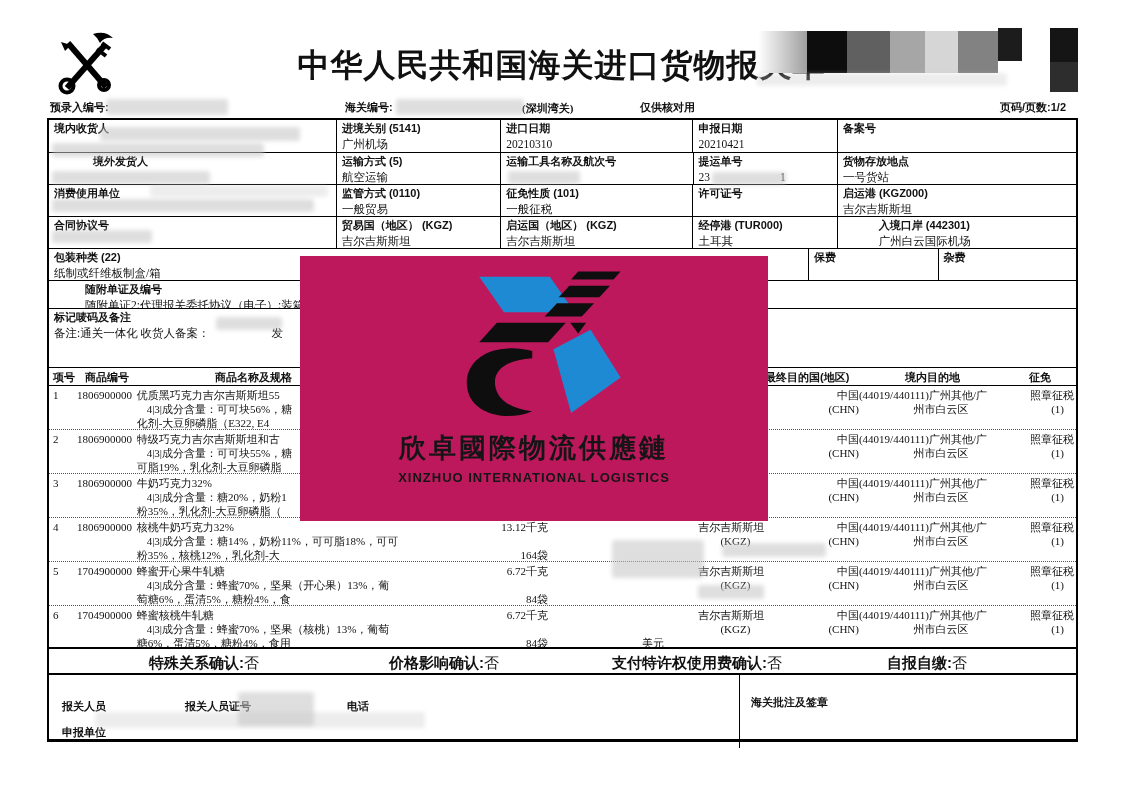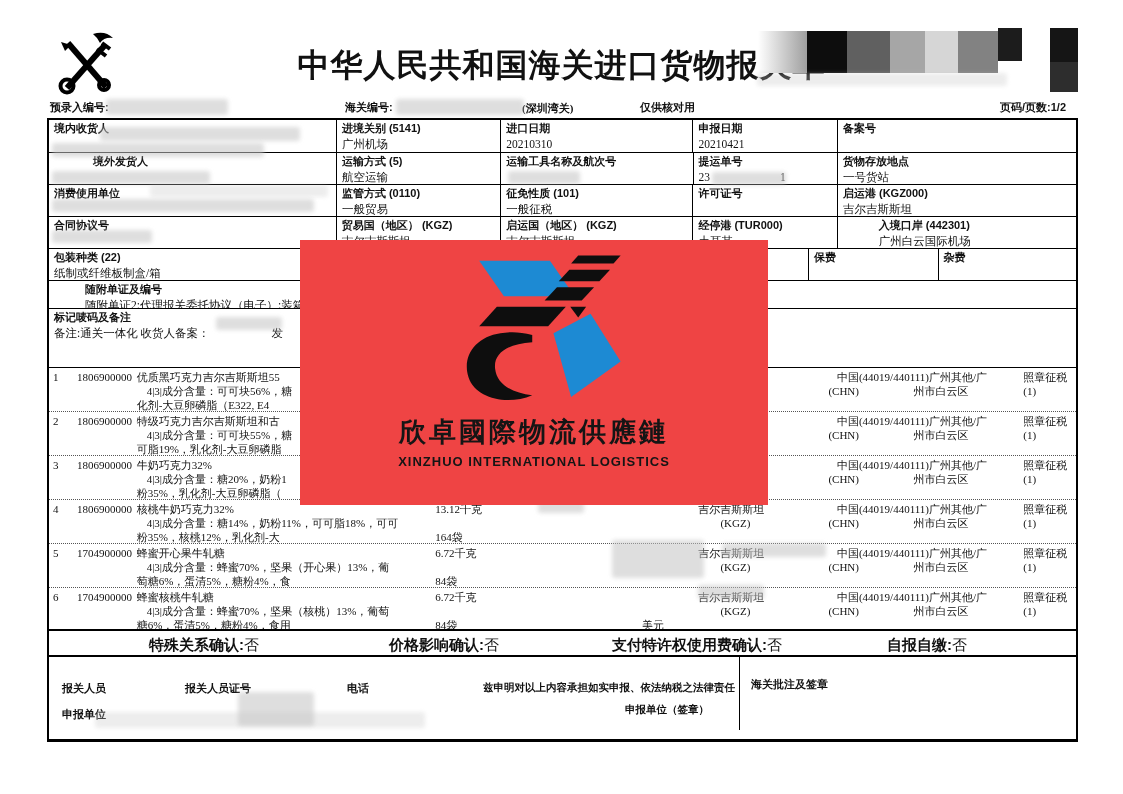--- a/index.html
+++ b/index.html
@@ -27,43 +27,43 @@
   
   .ghead{position:relative;height:18px;box-sizing:border-box;}
   .ghead span{position:absolute;top:2px;font-weight:bold;font-size:11px;}
   .grow{height:44px;}
   .grow .c{box-sizing:border-box;padding-top:2px;overflow:visible;}
   .grow .c div{height:14px;line-height:14px;font-family:"Liberation Serif",serif;font-size:11px;white-space:nowrap;}
   .ci{width:28px;padding-left:4px;}
   .cc{width:60px;}
   .cn{width:300px;}
   .cn .l2{padding-left:10px;}
-  .cq{width:113px;}
+  .cq{width:113px;text-align:right;}
   .cu{width:120px;padding-left:94px;}
   .co{width:97px;text-align:right;}
   .co div:nth-child(2){padding-right:14px;box-sizing:border-box;}
   .cd{width:95px;text-align:right;}
   .cp{width:165px;}
   .cp .cp2{text-align:center;}
-  .ct{width:53px;}
+  .ct{width:53px;text-align:right;}
   .ct div{padding-right:2px;box-sizing:border-box;}
   .ct .ct2{padding-right:12px;}
   
   #confirm{position:relative;height:24px;}
   #confirm span{position:absolute;top:5px;font-size:15px;font-weight:bold;}
   #confirm i{font-style:normal;font-weight:normal;font-family:"Liberation Serif",serif;}
   #footer{position:relative;height:73px;}
   #footer .flbl{position:absolute;font-weight:bold;font-size:11px;}
   #fdivider{position:absolute;left:690px;top:0;bottom:0;border-left:1px solid #000;}
   #statement{position:absolute;left:410px;top:24px;width:276px;text-align:right;
              font-weight:bold;font-size:10.5px;line-height:13px;}
   #signline{padding-right:26px;margin-top:9px;}
   
-  #watermark{position:absolute;left:300px;top:240px;width:468px;height:265px;
-             background:#ef4444;z-index:10;text-align:center;}
+  #watermark{position:absolute;left:300px;top:256px;width:468px;height:265px;
+             background:#be185d;z-index:10;text-align:center;}
   #wm-cn{font-size:27px;font-weight:bold;letter-spacing:3px;color:#151515;margin-top:6px;}
   #wm-en{font-size:13px;font-weight:bold;letter-spacing:1px;color:#151515;margin-top:4px;}
   
   .blur{position:absolute;background:#c4c4c4;opacity:.55;filter:blur(2px);border-radius:3px;z-index:6;}
   .blur.lite{opacity:.3;}
   .gapspan{display:inline-block;width:70px;}
   .gapspan2{display:inline-block;width:62px;}
 </style>
 </head>
 <body>
@@ -216,20 +216,28 @@
       </div>
     </div>
 
     <div class="row bt" style="height:59px;">
       <div class="cell" style="width:1031px;">
         <div class="lbl">标记唛码及备注</div>
         <div class="val"><span>备注:通关一体化 收货人备案：</span><span class="gapspan2"></span><span>发</span></div>
       </div>
     </div>
 
+    <div class="ghead bt">
+      <span style="left:4px;">项号</span>
+      <span style="left:36px;">商品编号</span>
+      <span style="left:166px;">商品名称及规格</span>
+      <span style="left:716px;">最终目的国(地区)</span>
+      <span style="left:856px;">境内目的地</span>
+      <span style="left:980px;">征免</span>
+    </div>
 
     <div class="row grow bt">
       <div class="c ci">
           <div>1</div>
         </div>
       <div class="c cc">
           <div>1806900000</div>
         </div>
       <div class="c cn">
         <div class="l1">优质黑巧克力吉尔吉斯斯坦55</div>
@@ -469,24 +477,20 @@
       <span style="left:340px;"><b>价格影响确认:</b><i>否</i></span>
       <span style="left:563px;"><b>支付特许权使用费确认:</b><i>否</i></span>
       <span style="left:838px;"><b>自报自缴:</b><i>否</i></span>
     </div>
 
     <div id="footer" class="bt2">
       <span class="flbl" style="left:13px;top:24px;">报关人员</span>
       <span class="flbl" style="left:136px;top:24px;">报关人员证号</span>
       <span class="flbl" style="left:298px;top:24px;">电话</span>
       <span class="flbl" style="left:13px;top:50px;">申报单位</span>
-      <div id="statement">
-        <div>兹申明对以上内容承担如实申报、依法纳税之法律责任</div>
-        <div id="signline">申报单位（签章）</div>
-      </div>
       <div id="fdivider"></div>
       <span class="flbl" style="left:702px;top:20px;">海关批注及签章</span>
     </div>
 
   </div>
 
   <div class="blur" style="left:106px;top:99px;width:122px;height:16px;"></div>
   <div class="blur" style="left:396px;top:99px;width:128px;height:16px;"></div>
   <div class="blur" style="left:100px;top:127px;width:200px;height:14px;"></div>
   <div class="blur" style="left:52px;top:143px;width:212px;height:14px;"></div>

